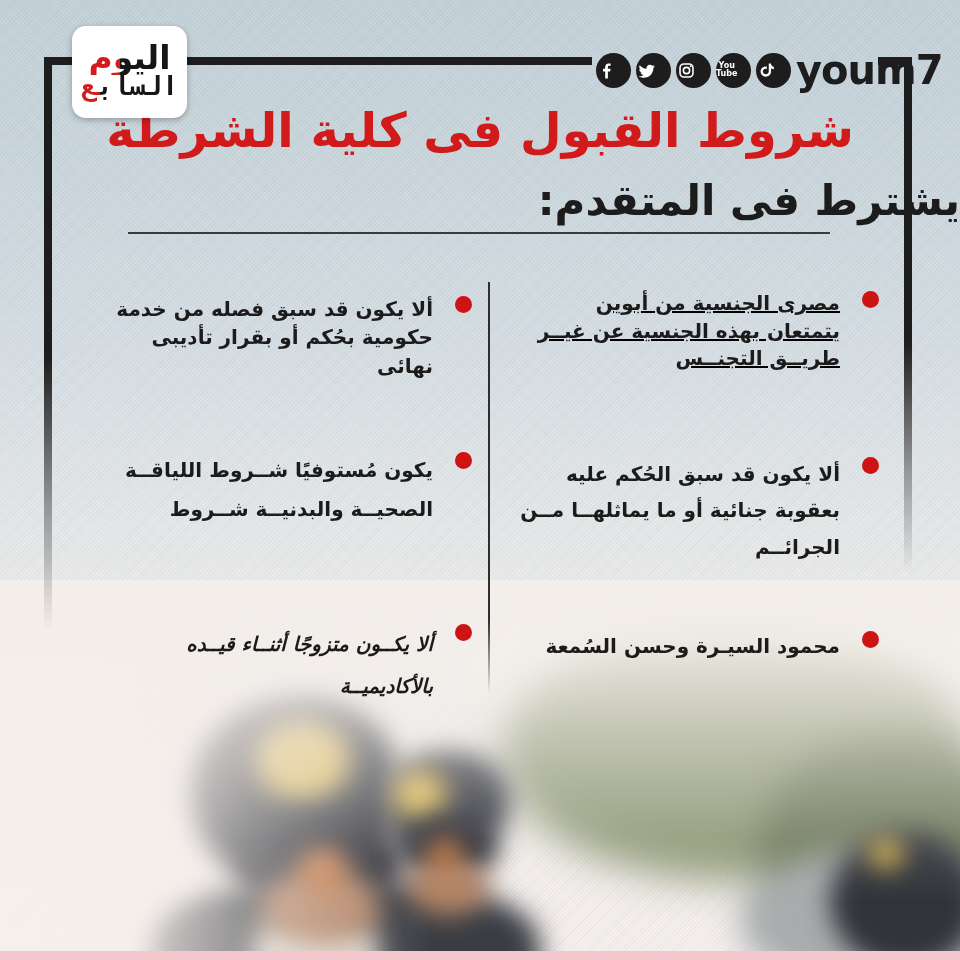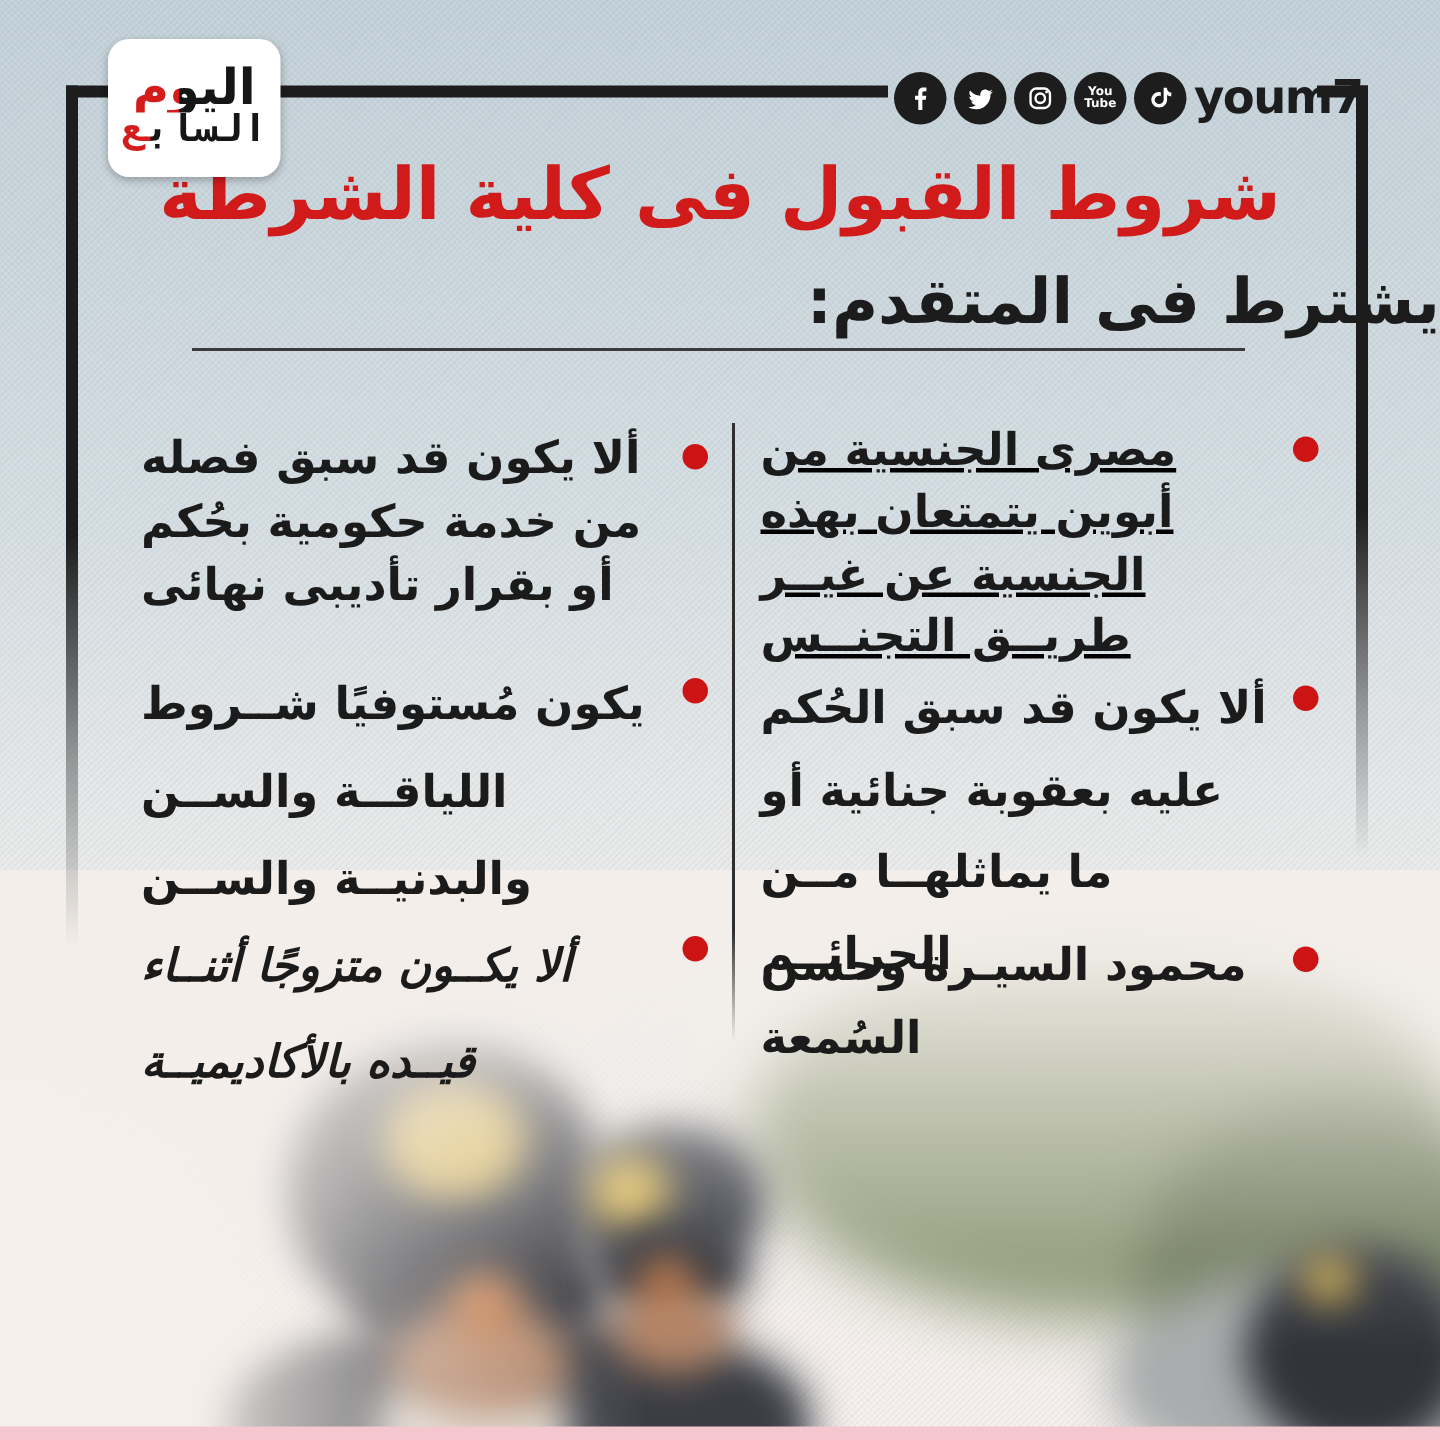--- a/index.html
+++ b/index.html
@@ -55,40 +55,40 @@
   }
   .logo-w{font-weight:700;line-height:1.02;letter-spacing:-1px;
     -webkit-background-clip:text;background-clip:text;color:transparent;}
   .logo-w1{font-size:33px;background-image:linear-gradient(to right,#d41c1c 0 38%,#161616 38%);
     -webkit-background-clip:text;background-clip:text;}
   .logo-w2{font-size:27px;background-image:linear-gradient(to right,#d41c1c 0 20%,#161616 20%);
     -webkit-background-clip:text;background-clip:text;font-family:Liberation Mono, monospace;}
 
   
   .social{position:absolute;left:596px;top:47px;display:flex;align-items:center;gap:5px;z-index:5;}
-  .sicon{width:35px;height:35px;border-radius:50%;background:#1d1d1d;display:flex;align-items:center;justify-content:center;flex-shrink:0;}
+  .sicon{width:35px;height:35px;border-radius:50%;background:#1d1d1d;display:flex;align-items:center;flex-shrink:0;}
   .sicon svg{width:21px;height:21px;fill:#ffffff;}
   .sicon.ig svg{fill:none;stroke:#ffffff;stroke-width:1.8;}
   .yt-text{color:#fff;font-size:8px;font-weight:700;line-height:0.95;text-align:center;display:block;}
-  .handle{font-size:31px;font-weight:700;color:#1d1d1d;margin-right:6px;letter-spacing:-1px;}
+  .handle{font-size:40px;font-weight:700;color:#1d1d1d;margin-right:6px;letter-spacing:-1px;}
 
   
   .title{position:absolute;left:0;top:102px;width:960px;margin:0;text-align:center;direction:rtl;
     color:#d11a1a;font-size:48px;font-weight:700;z-index:4;}
   .subtitle{position:absolute;left:0;top:176px;width:960px;margin:0;direction:rtl;
     color:#1c1c1c;font-size:42px;font-weight:700;z-index:4;}
   .subtitle-rule{position:absolute;left:128px;top:232px;width:702px;height:2px;background:#3b3b3b;z-index:3;}
 
   
   .col{position:absolute;z-index:4;}
   .col-right{left:505px;top:278px;width:374px;}
   .col-left{left:92px;top:283px;width:380px;}
   .item{position:absolute;display:flex;direction:rtl;gap:10px;width:100%;}
   .dot{width:17px;height:17px;border-radius:50%;background:#cc1414;margin-top:13px;flex-shrink:0;}
-  .item p{margin:2px;font-size:30px;font-weight:700;color:#1b1b1b;text-align:left;direction:rtl;}
+  .item p{margin:12px;font-size:20px;font-weight:700;color:#1b1b1b;text-align:right;direction:rtl;}
   .col-right .i0{top:0;text-decoration:underline;}   .col-right .i0 p{line-height:1.38;}
   .col-right .i1{top:166px;}.col-right .i1 p{line-height:1.82;}
   .col-right .i2{top:340px;}.col-right .i2 p{line-height:1.62;}
   .col-left  .i0{top:0;}   .col-left  .i0 p{line-height:1.42;}
   .col-left  .i1{top:156px;}.col-left  .i1 p{line-height:1.95;}
   .col-left  .i2{top:328px;font-style:italic;}.col-left  .i2 p{line-height:2.12;}
 
   .divider{position:absolute;left:488px;top:282px;width:2px;height:412px;z-index:3;
     background:linear-gradient(180deg,#2e2e2e 0%,#2e2e2e 82%,rgba(46,46,46,0) 100%);}
 </style>
@@ -182,21 +182,21 @@
 
   <div class="divider"></div>
 
   <div class="col col-left">
     <div class="item i0">
       <span class="dot"></span>
       <p>ألا يكون قد سبق فصله من خدمة حكومية بحُكم أو بقرار تأديبى نهائى</p>
     </div>
     <div class="item i1">
       <span class="dot"></span>
-      <p>يكون مُستوفيًا شــروط اللياقــة والســن والبدنيــة والســن</p>
+      <p>يكون مُستوفيًا شــروط اللياقــة الصحيــة والبدنيــة شــروط</p>
     </div>
     <div class="item i2">
       <span class="dot"></span>
       <p>ألا يكــون متزوجًا أثنــاء قيــده بالأكاديميــة</p>
     </div>
   </div>
 
   <div class="pink-strip"></div>
 
 </div>

